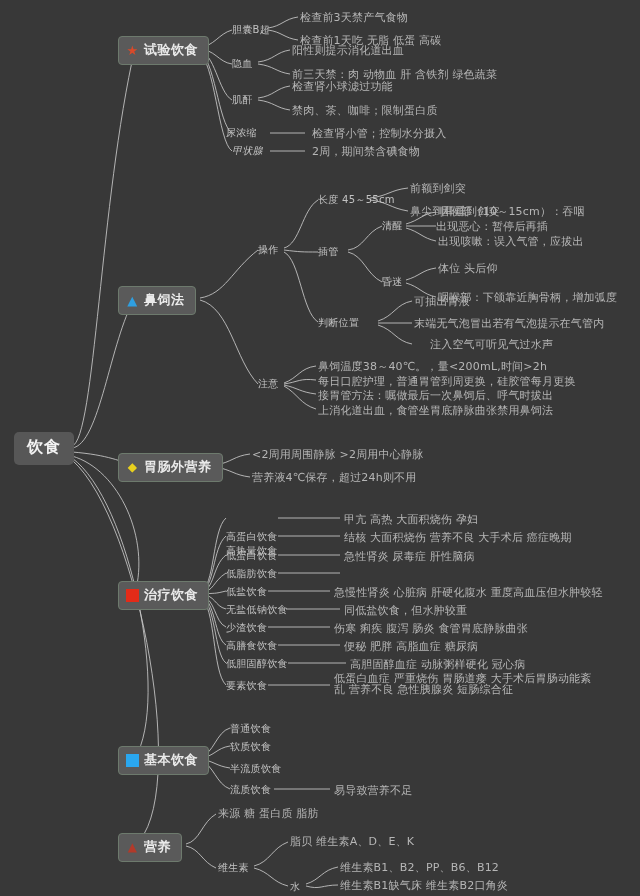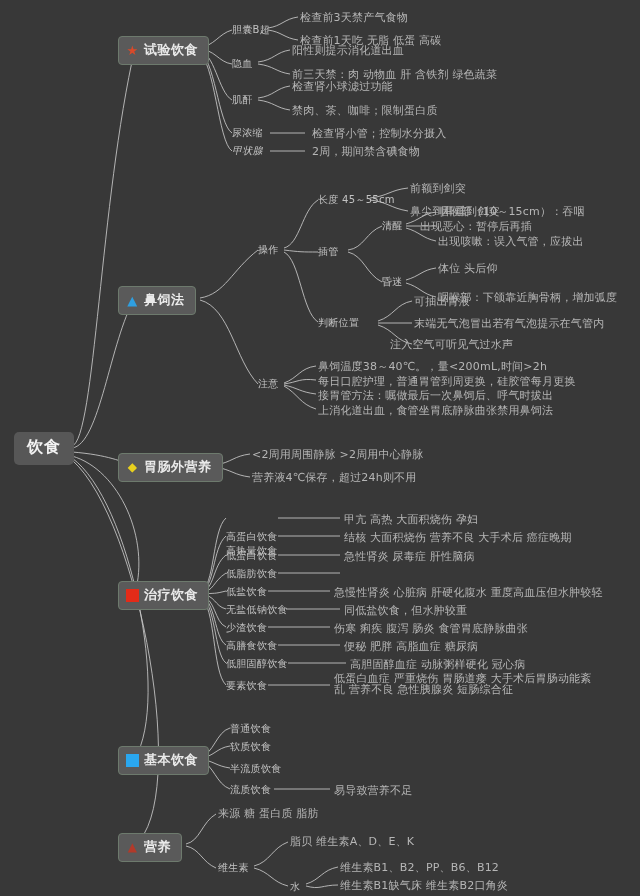--- a/index.html
+++ b/index.html
@@ -162,52 +162,52 @@
   <div class="node l3" style="left:300px;top:35px;">检查前1天吃 无脂 低蛋 高碳</div>
 
   <div class="node l2" style="left:232px;top:57px;">隐血</div>
   <div class="node l3" style="left:292px;top:45px;">阳性则提示消化道出血</div>
   <div class="node l3" style="left:292px;top:69px;">前三天禁：肉 动物血 肝 含铁剂 绿色蔬菜</div>
 
   <div class="node l2" style="left:232px;top:93px;">肌酐</div>
   <div class="node l3" style="left:292px;top:81px;">检查肾小球滤过功能</div>
   <div class="node l3" style="left:292px;top:105px;">禁肉、茶、咖啡；限制蛋白质</div>
 
-  <div class="node l2" style="left:232px;top:126px;">尿浓缩</div>
+  <div class="node l2" style="left:226px;top:126px;">尿浓缩</div>
   <div class="node l3" style="left:312px;top:128px;">检查肾小管；控制水分摄入</div>
 
   <div class="node l2" style="left:232px;top:144px;font-style:italic;">甲状腺</div>
   <div class="node l3" style="left:312px;top:146px;">2周，期间禁含碘食物</div>
 
   <div class="node branch" style="left:118px;top:286px;">
     <span class="ico flame">▲</span>
     <span>鼻饲法</span>
   </div>
 
   <div class="node l2" style="left:258px;top:243px;">操作</div>
 
   <div class="node l2" style="left:318px;top:193px;">长度 45～55cm</div>
   <div class="node l3" style="left:410px;top:183px;">前额到剑突</div>
   <div class="node l3" style="left:410px;top:206px;">鼻尖到耳垂到剑突</div>
 
   <div class="node l2" style="left:318px;top:245px;">插管</div>
 
   <div class="node l2" style="left:382px;top:219px;">清醒</div>
   <div class="node l3" style="left:438px;top:206px;">咽喉部（10～15cm）：吞咽</div>
-  <div class="node l3" style="left:420px;top:221px;">出现恶心：暂停后再插</div>
+  <div class="node l3" style="left:436px;top:221px;">出现恶心：暂停后再插</div>
   <div class="node l3" style="left:438px;top:236px;">出现咳嗽：误入气管，应拔出</div>
 
   <div class="node l2" style="left:382px;top:275px;">昏迷</div>
   <div class="node l3" style="left:438px;top:263px;">体位 头后仰</div>
   <div class="node l3" style="left:438px;top:292px;">咽喉部：下颌靠近胸骨柄，增加弧度</div>
 
   <div class="node l2" style="left:318px;top:316px;">判断位置</div>
   <div class="node l3" style="left:414px;top:296px;">可抽出胃液</div>
   <div class="node l3" style="left:414px;top:318px;">末端无气泡冒出若有气泡提示在气管内</div>
-  <div class="node l3" style="left:390px;top:339px;">注入空气可听见气过水声</div>
+  <div class="node l3" style="left:430px;top:339px;">注入空气可听见气过水声</div>
 
   <div class="node l2" style="left:258px;top:377px;">注意</div>
   <div class="node l3" style="left:318px;top:361px;">鼻饲温度38～40℃。，量&lt;200mL,时间&gt;2h</div>
   <div class="node l3" style="left:318px;top:376px;">每日口腔护理，普通胃管到周更换，硅胶管每月更换</div>
   <div class="node l3" style="left:318px;top:390px;">接胃管方法：嘱做最后一次鼻饲后、呼气时拔出</div>
   <div class="node l3" style="left:318px;top:405px;">上消化道出血，食管坐胃底静脉曲张禁用鼻饲法</div>
 
   <div class="node branch" style="left:118px;top:453px;">
     <span class="ico gem">◆</span>
     <span>胃肠外营养</span>

